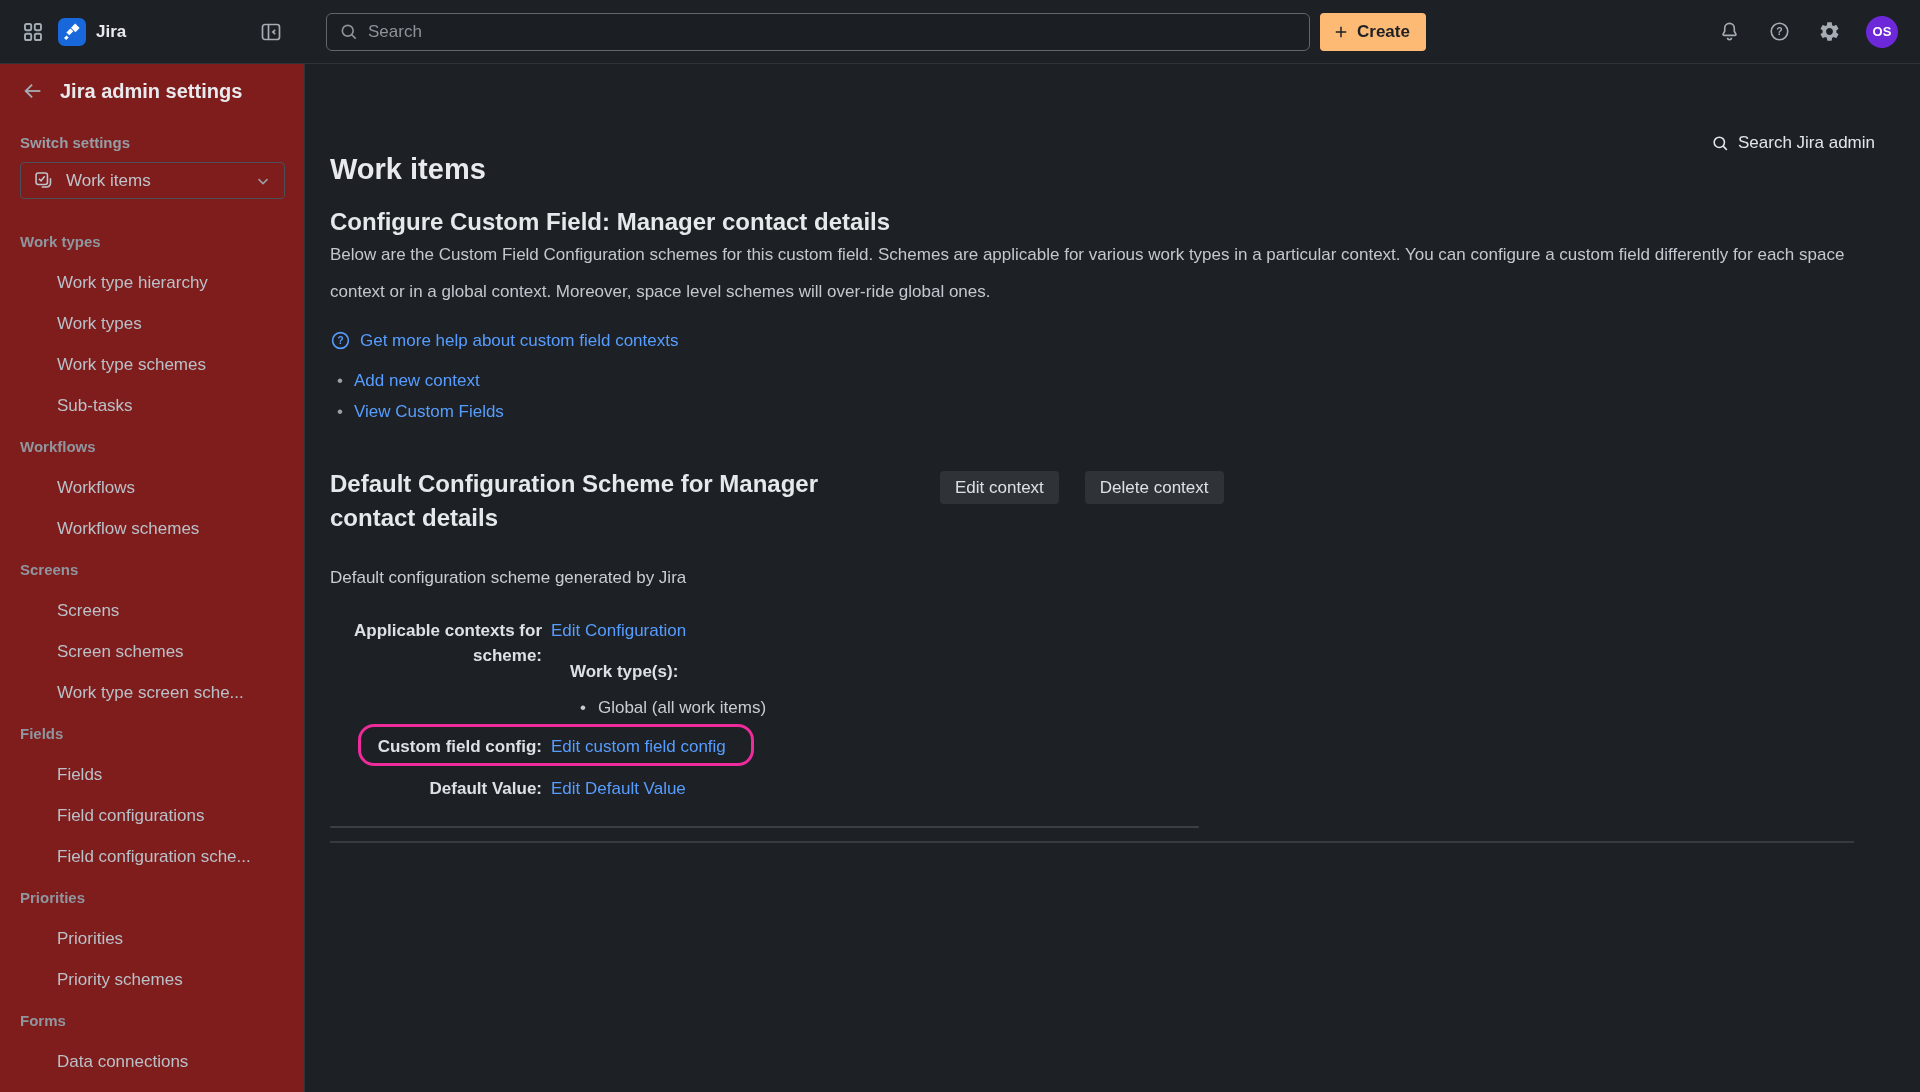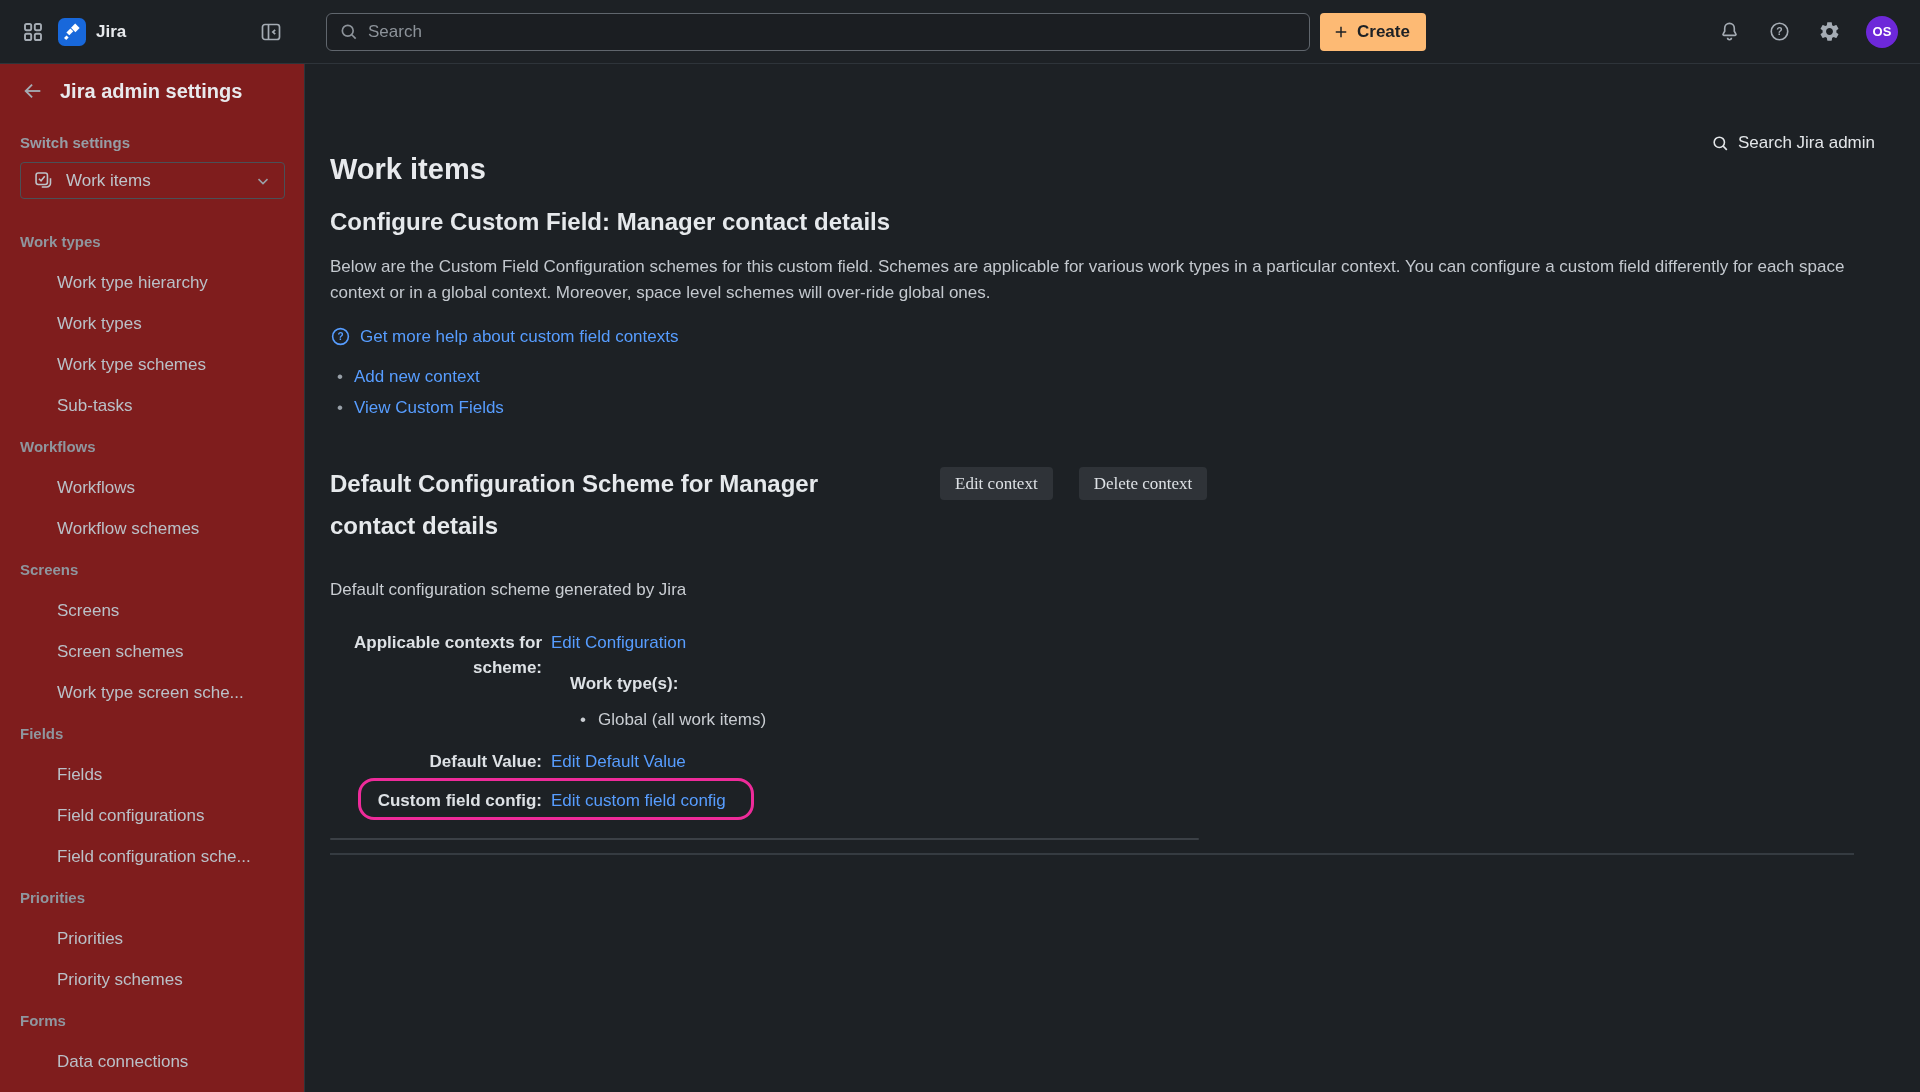--- a/index.html
+++ b/index.html
@@ -91,34 +91,34 @@
     position:absolute; top:56px; left:305px; right:0; bottom:0;
     padding-left:25px; overflow:hidden;
   }
   .admin-search {
     position:absolute; top:77px; right:45px;
     display:flex; align-items:center; gap:8px;
     color:#e3e6e9; font-size:17px; cursor:pointer;
   }
   .page-title { margin-top:97px; font-size:29px; font-weight:bold; color:#e8eaed; }
   .section-heading { margin-top:22px; font-size:24px; font-weight:bold; color:#e6e9ec; }
-  .description { margin-top:18px; width:1528px; font-size:17px; line-height:26px; color:#c3c8ce; }
+  .description { width:1528px; font-size:17px; line-height:37px; color:#c3c8ce; }
   a.link { color:#579dff; text-decoration:none; font-size:17px; cursor:pointer; }
   .help-row { margin-top:20px; display:flex; align-items:center; gap:9px; color:#579dff; }
   .link-list { margin-top:14px; list-style:none; }
   .link-list li { display:flex; align-items:center; gap:11px; padding-left:7px; line-height:31px; }
   .link-list li::before { content:"•"; color:#98a0a8; font-size:17px; }
 
   .scheme-header { margin-top:40px; display:flex; align-items:flex-start; }
-  .scheme-title { width:545px; font-size:24px; font-weight:bold; line-height:42px; color:#e6e9ec; }
+  .scheme-title { width:545px; font-size:24px; font-weight:bold; line-height:34px; color:#e6e9ec; }
   .scheme-actions { margin-left:65px; margin-top:4px; display:flex; gap:26px; }
   .gray-btn {
     height:33px; padding:0 15px; background:#2f3338; color:#dde1e5;
     border:none; border-radius:4px; font-size:17px; cursor:pointer;
-    font-family:Liberation Serif, serif;
+    font-family:Liberation Sans, sans-serif;
   }
   .scheme-subtitle { margin-top:33px; font-size:17px; color:#c9cdd2; }
 
   .config-table { margin-top:30px; position:relative; width:869px; }
   .trow { display:flex; }
   .tlabel {
     width:212px; flex:none; text-align:right;
     font-size:17px; font-weight:bold; line-height:25px; color:#dde1e5;
   }
   .tvalue { margin-left:9px; line-height:25px; }
@@ -337,33 +337,33 @@
       <div class="tlabel">Applicable contexts for scheme:</div>
       <div class="tvalue">
         <a class="link">Edit Configuration</a>
         <div class="worktypes-label">Work type(s):</div>
         <div class="worktypes-item">
           <span>Global (all work items)</span>
         </div>
       </div>
     </div>
 
-    <div class="trow row-gap1">
-      <div class="tlabel">Default Value:</div>
-      <div class="tvalue">
-        <a class="link">Edit Default Value</a>
-      </div>
-    </div>
-
     <div class="trow row-gap2">
       <div class="highlight-box"></div>
       <div class="tlabel">Custom field config:</div>
       <div class="tvalue">
         <a class="link">Edit custom field config</a>
       </div>
     </div>
 
+    <div class="trow row-gap1">
+      <div class="tlabel">Default Value:</div>
+      <div class="tvalue">
+        <a class="link">Edit Default Value</a>
+      </div>
+    </div>
+
     <div class="divider-short"></div>
   </div>
 
   <div class="divider-long"></div>
 
 </main>
 
 </body></html>

